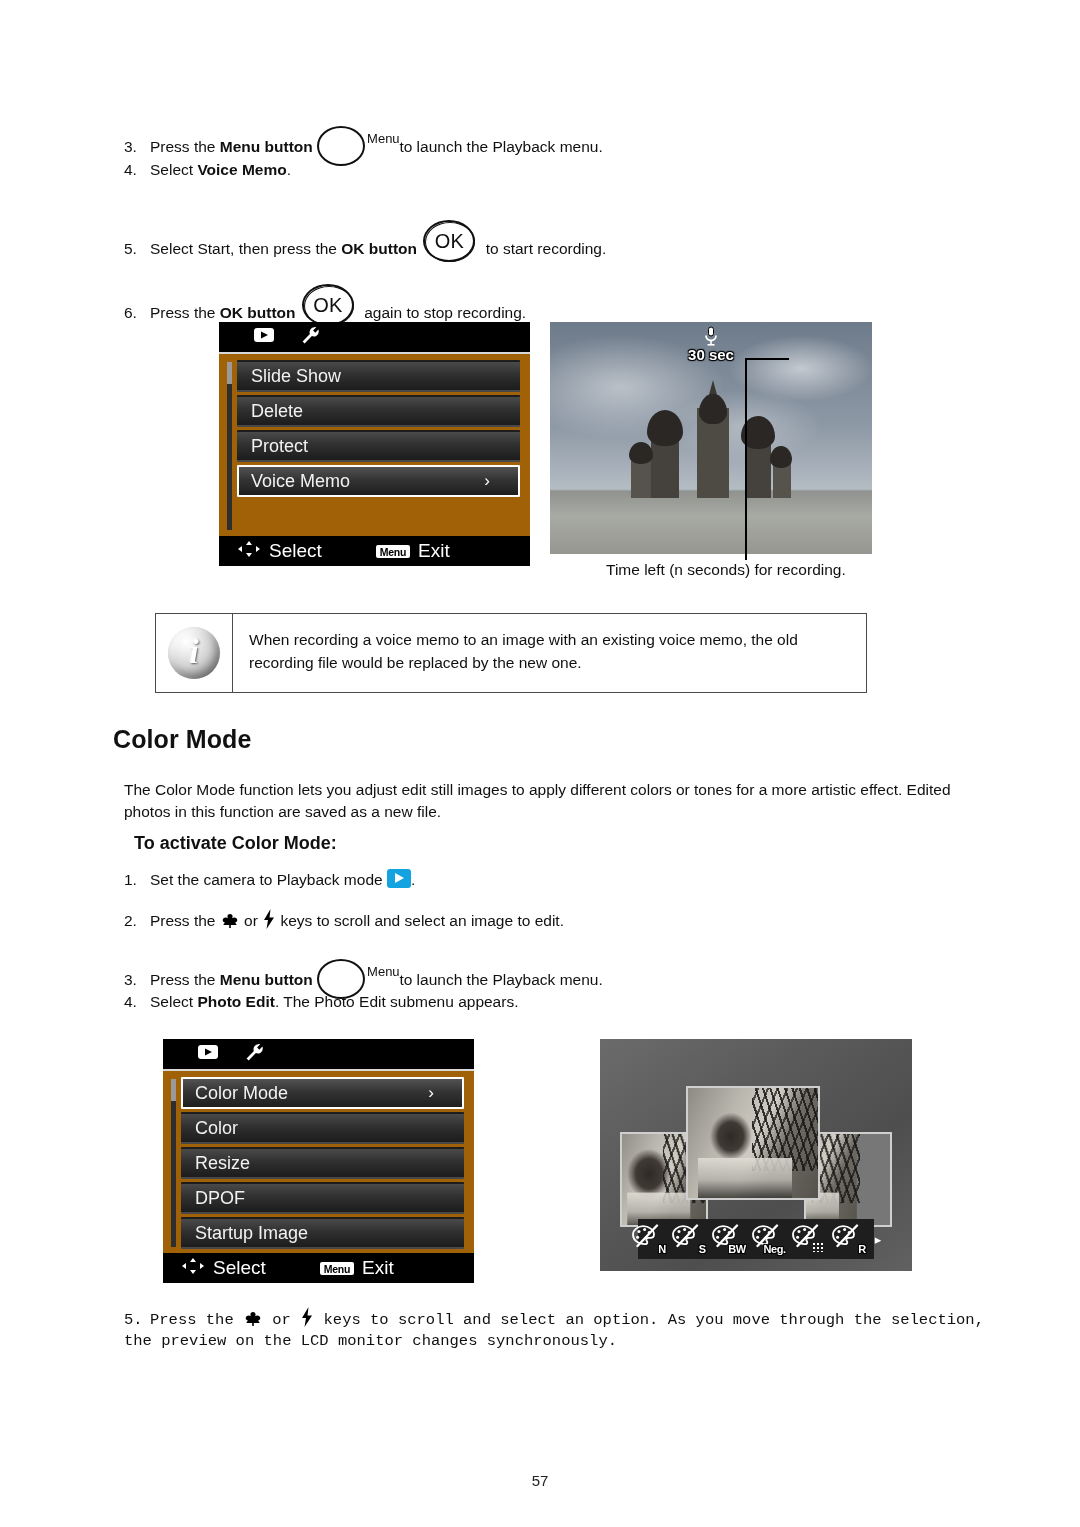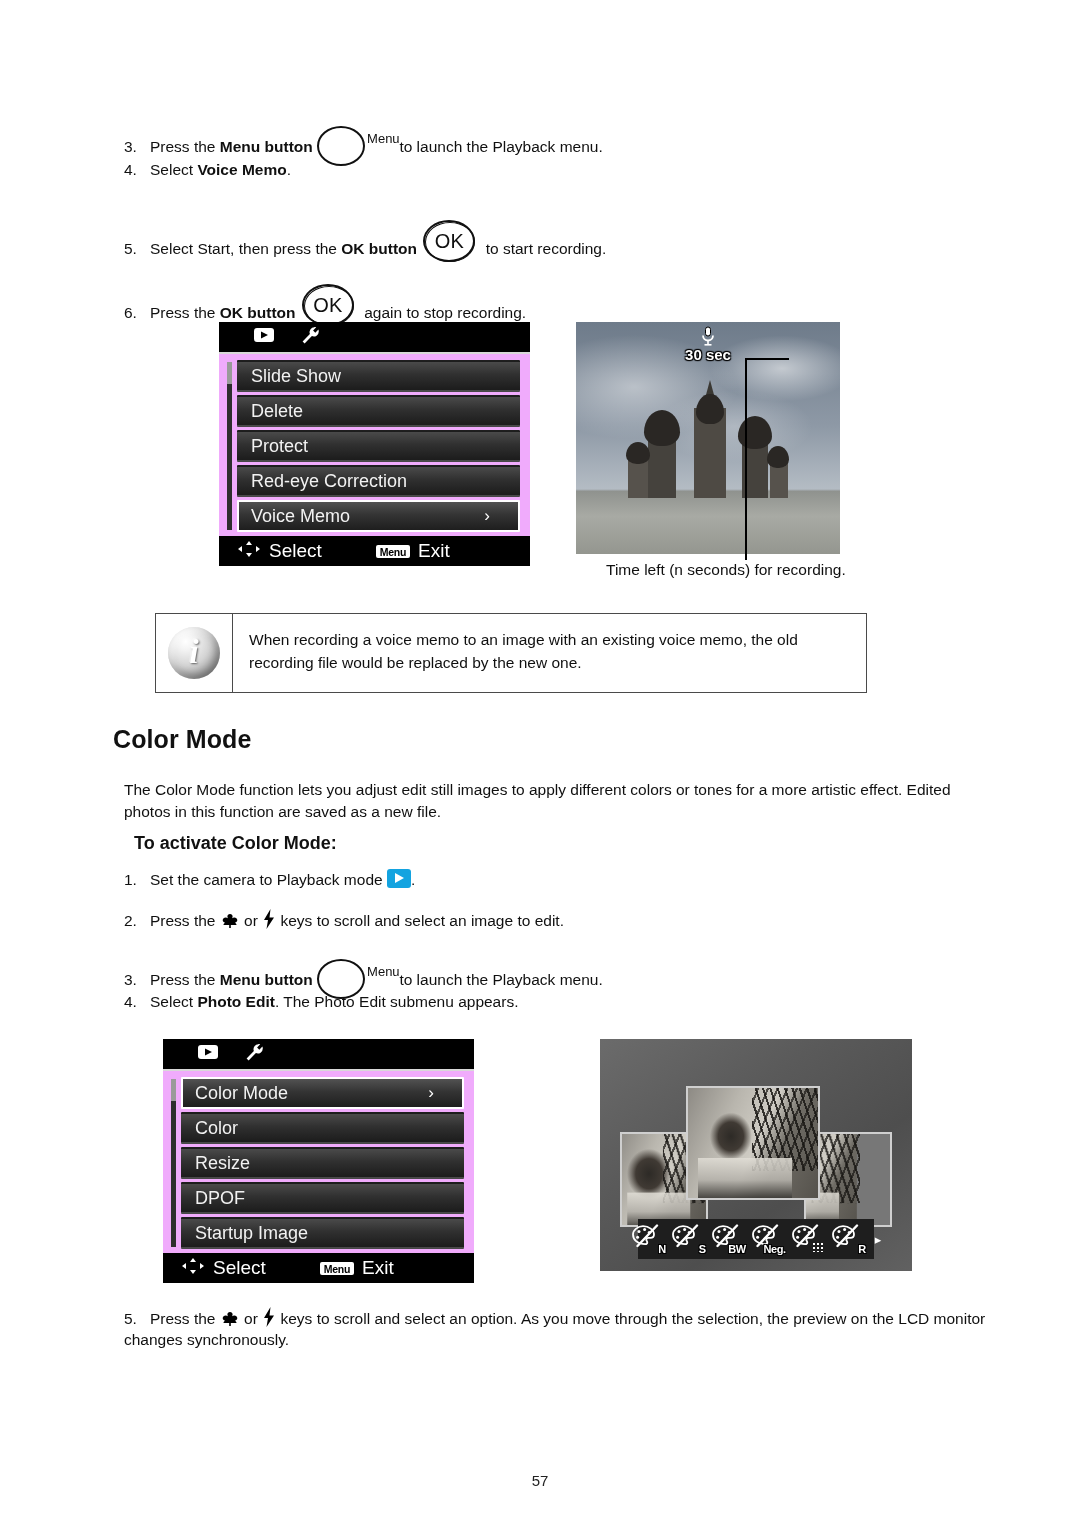--- a/index.html
+++ b/index.html
@@ -26,21 +26,21 @@
     position: absolute;
     font-size: 15.5px;
     line-height: 21px;
     color: #101010;
     white-space: nowrap;
   }
   .step .num {
     display: inline-block;
     width: 26px;
   }
-  .step.wrap { white-space: normal; }
+  .step.wrap { white-space: normal; font-family: Liberation Mono, monospace; }
   b, strong { font-weight: bold; }
 
   
   .okbtn {
     display: inline-block;
     position: relative;
     width: 56px;
     height: 46px;
     vertical-align: middle;
     margin: 0 2px;
@@ -131,21 +131,21 @@
     height: 30px;
     background: #000;
     display: flex;
     align-items: center;
     padding-left: 34px;
     gap: 26px;
     border-bottom: 2px solid #d8d8d8;
   }
   .lcd-body {
     position: relative;
-    background: #f0abfc;
+    background: #a16207;
     padding: 6px 10px 4px 18px;
   }
   .scrollbar {
     position: absolute;
     left: 8px;
     top: 8px;
     bottom: 6px;
     width: 5px;
     background: #2e2e2e;
   }
@@ -511,43 +511,40 @@
       <div id="pb-items">
           <div class="menu-row">
             <span>Slide Show</span>
           </div>
           <div class="menu-row">
             <span>Delete</span>
           </div>
           <div class="menu-row">
             <span>Protect</span>
           </div>
-          <div class="menu-row">
-            <span>Red-eye Correction</span>
-          </div>
           <div class="menu-row selected">
             <span>Voice Memo</span>
             <span class="chev">›</span>
           </div>
         </div>
     </div>
     <div class="lcd-footer">
       <span>
         <svg width="24" height="18" viewBox="0 0 24 18">
             <path d="M12 1 L15 5 H9 Z M12 17 L9 13 H15 Z M1 9 L5 6 V12 Z M23 9 L19 12 V6 Z" fill="#fff"></path>
           </svg>
       </span>
       <span>Select</span>
       <span class="gap"></span>
       <span class="menu-badge">Menu</span>
       <span>Exit</span>
     </div>
   </div>
 
-  <div class="photo-lcd" style="left:576px; top:322px; width:264px; height:232px;">
+  <div class="photo-lcd" style="left:550px; top:322px; width:322px; height:232px;">
     <div class="sky"></div>
     <div class="ground"></div>
     <div class="cath">
       <div class="tower" style="left:68px; top:36px; width:32px; height:90px; background:#4e4a44;"></div>
       <div class="spire" style="left:77px; top:8px;"></div>
       <div class="dome" style="left:70px; top:22px; width:28px; height:30px;"></div>
       <div class="tower" style="left:22px; top:58px; width:28px; height:68px;"></div>
       <div class="dome" style="left:18px; top:38px; width:36px; height:36px;"></div>
       <div class="tower" style="left:116px; top:62px; width:26px; height:64px;"></div>
       <div class="dome" style="left:112px; top:44px; width:34px; height:33px;"></div>

